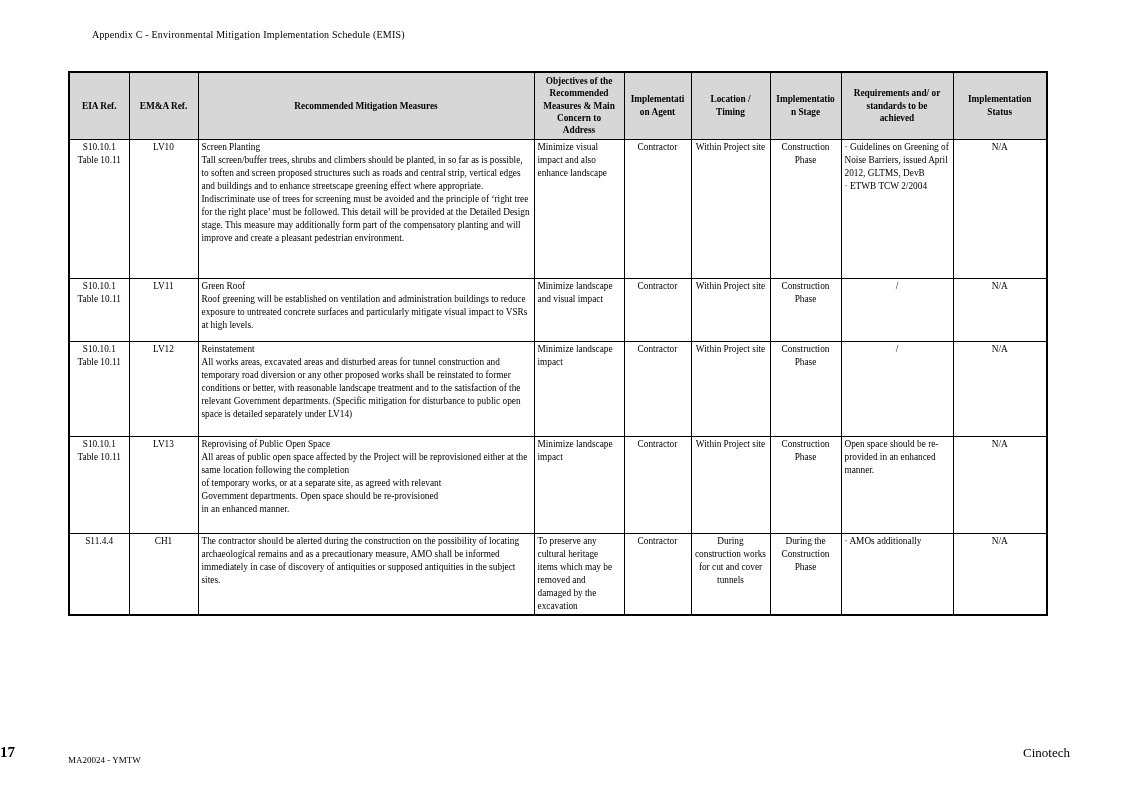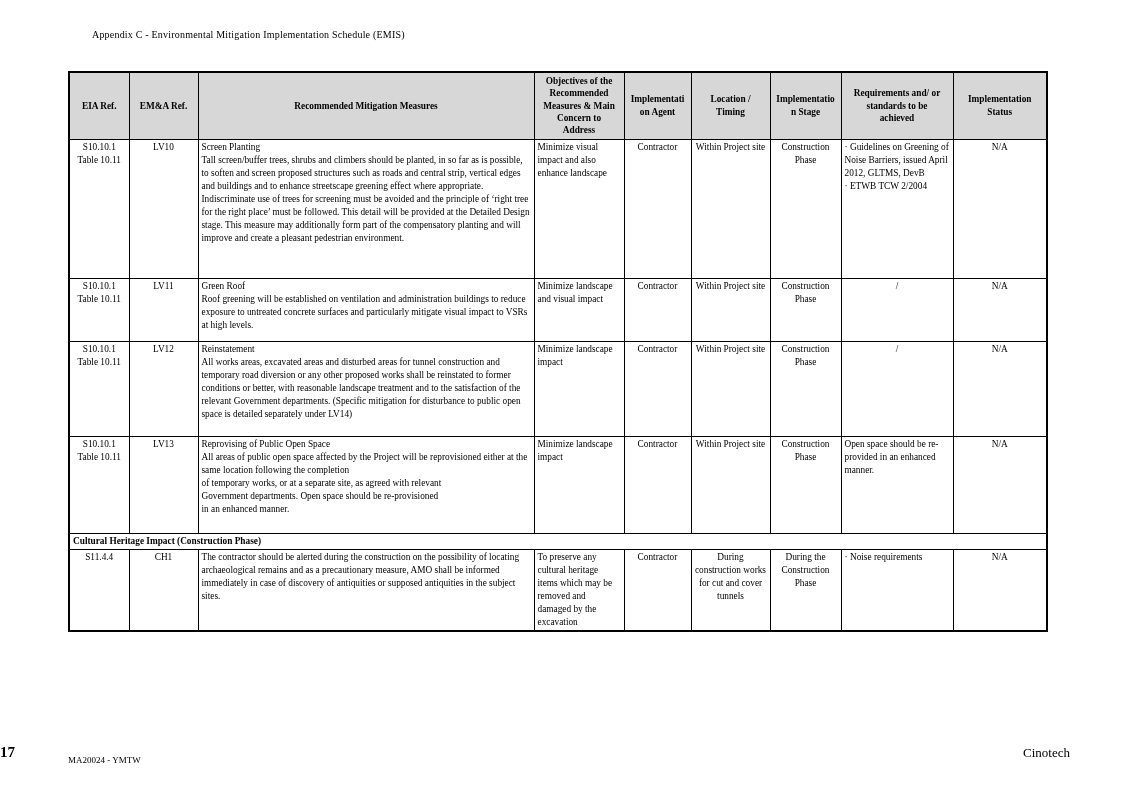--- a/index.html
+++ b/index.html
@@ -162,35 +162,32 @@
 Government departments. Open space should be re-provisioned
 in an enhanced manner.</div>
       </td>
       <td>Minimize landscape impact</td>
       <td class="center">Contractor</td>
       <td class="center">Within Project site</td>
       <td class="center">Construction Phase</td>
       <td>Open space should be re-provided in an enhanced manner.</td>
       <td class="center">N/A</td>
     </tr>
-    <tr class="rsec">
-      <td class="section-row" colspan="9">Cultural Heritage Impact (Construction Phase)</td>
-    </tr>
     <tr class="r5">
       <td class="center">S11.4.4</td>
       <td class="center">CH1</td>
       <td>
 
         <div class="measure-body">The contractor should be alerted during the construction on the possibility of locating archaeological remains and as a precautionary measure, AMO shall be informed immediately in case of discovery of antiquities or supposed antiquities in the subject sites.</div>
       </td>
       <td>To preserve any cultural heritage items which may be removed and damaged by the excavation</td>
       <td class="center">Contractor</td>
       <td class="center">During construction works for cut and cover tunnels</td>
       <td class="center">During the Construction Phase</td>
-      <td>· Noise requirements</td>
+      <td>· AMOs additionally</td>
       <td class="center">N/A</td>
     </tr>
   </tbody>
 </table>
 
 <div class="footer-left">MA20024 - YMTW</div>
 <div class="footer-page">17</div>
 <div class="footer-right">Cinotech</div>
 
 </body></html>

